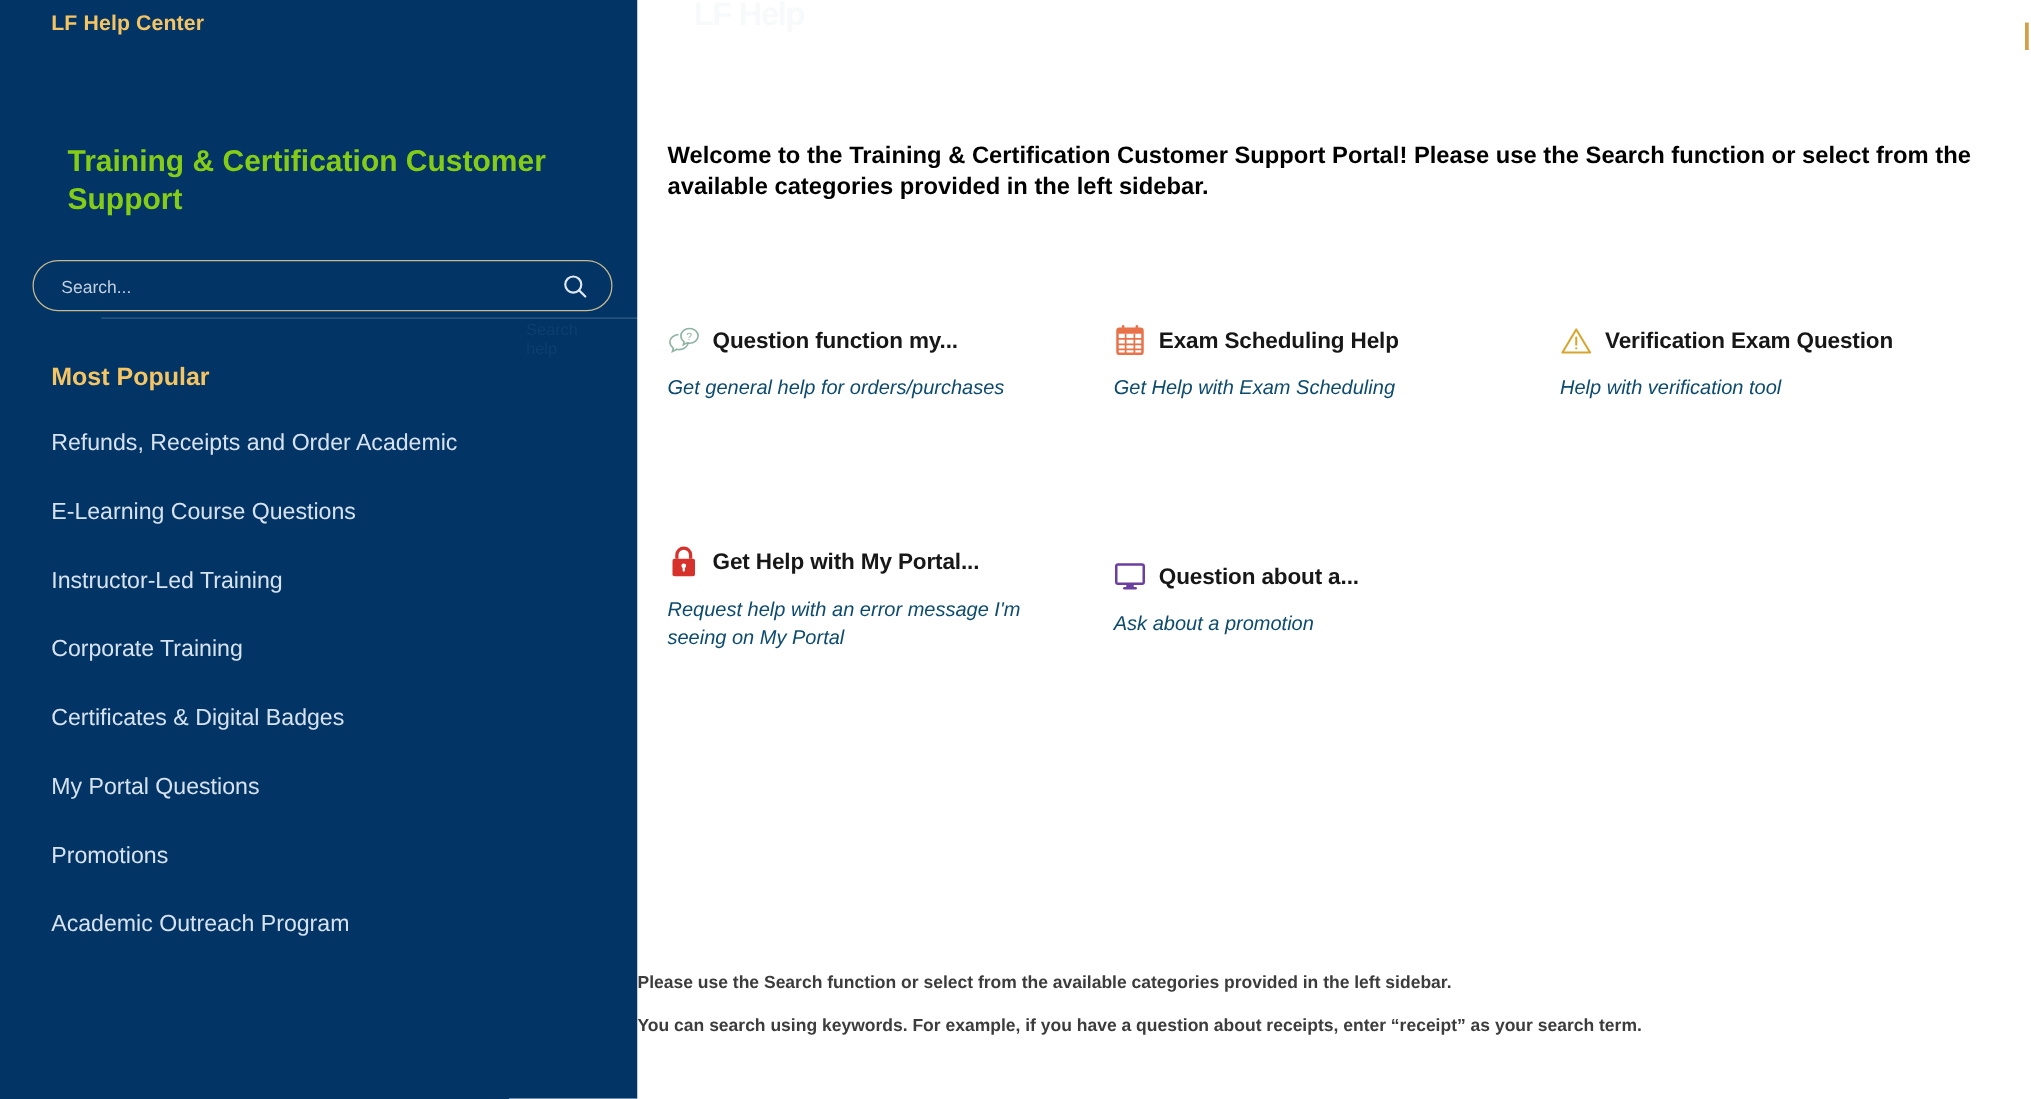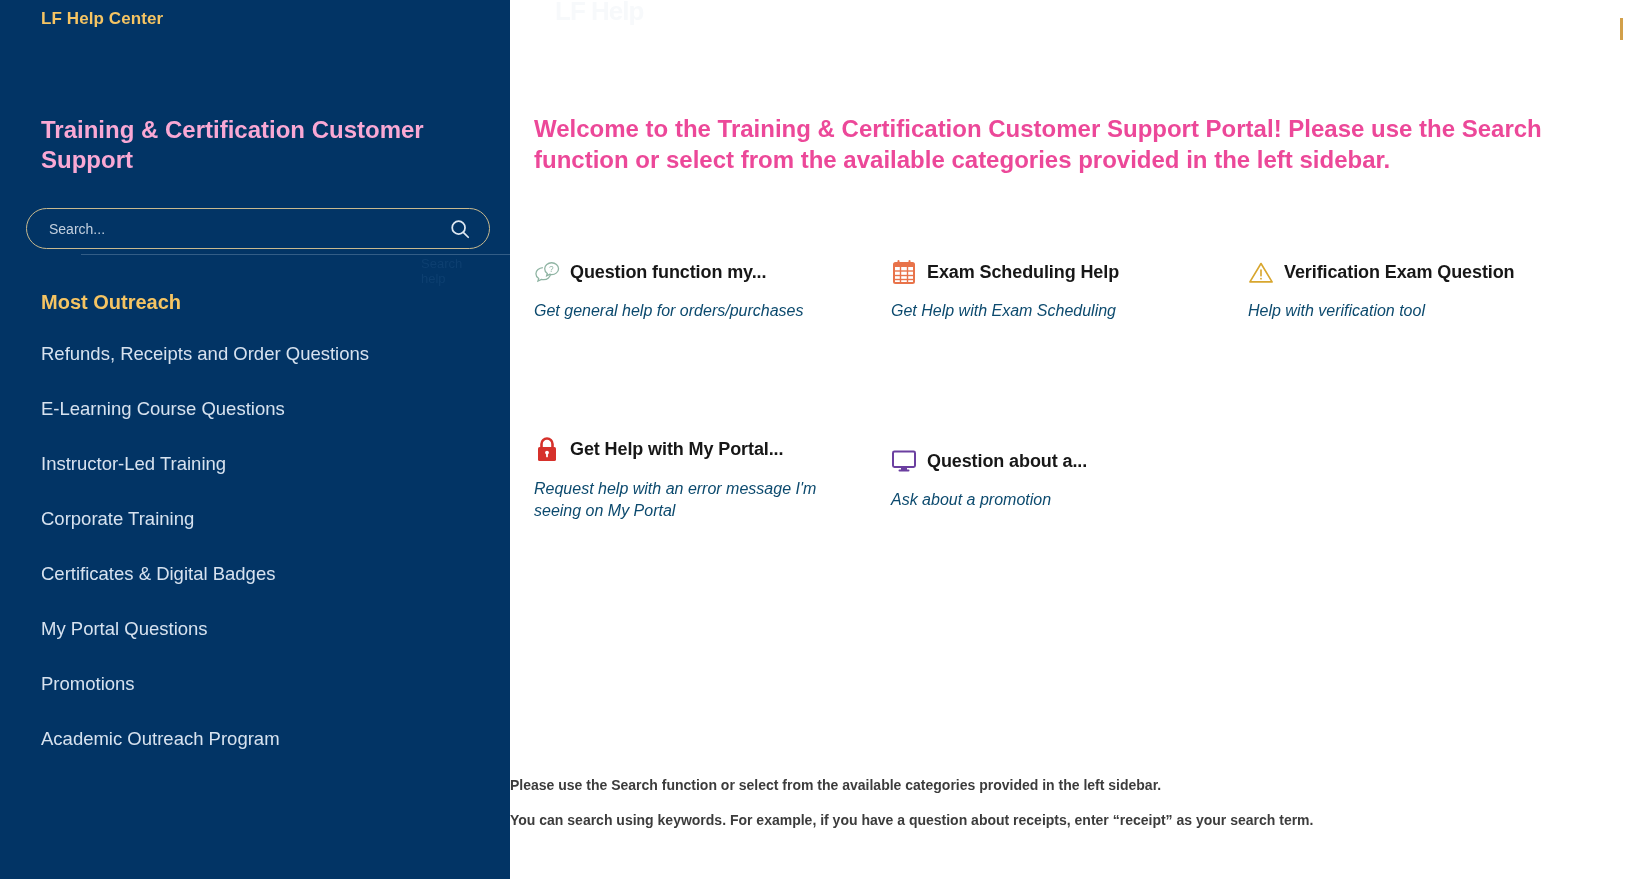--- a/index.html
+++ b/index.html
@@ -17,24 +17,24 @@
     background:#023465;
     position:relative;
     flex:0 0 510px;
   }
   .logo {
     position:absolute; left:41px; top:9px;
     font-size:17px; font-weight:bold;
     color:#f5c463; letter-spacing:.1px;
   }
   .sidebar-title {
-    position:absolute; left:41px; top:115px;
+    position:absolute; left:54px; top:115px;
     width:410px;
     font-size:24px; font-weight:bold; line-height:1.24;
-    color:#f9a8d4;
+    color:#84cc16;
   }
   .search-wrap { position:absolute; left:26px; top:208px; width:464px; }
   .search-box {
     position:relative;
     width:464px; height:41px;
     border:1px solid #c8b98e;
     border-radius:21px;
     background:transparent;
     display:flex; align-items:center;
   }
@@ -94,23 +94,23 @@
     user-select:none;
   }
   .gold-sliver {
     position:absolute; right:2px; top:18px;
     width:3px; height:22px;
     background:#d2a04a;
   }
   .welcome {
     position:absolute; left:24px; top:113px;
     width:1050px;
-    font-size:24px; font-weight:bold;
+    font-size:19px; font-weight:bold;
     line-height:1.31;
-    color:#ec4899;
+    color:#000000;
   }
 
   .cards {
     position:absolute; left:24px; top:255px;
     width:1080px;
   }
   .card-row { display:flex; }
   .card-row.row2 { margin-top:110px;align-items:center; }
   .card { width:357px; position:relative; }
   .card.last { width:auto; }
@@ -155,24 +155,24 @@
           <svg width="22" height="22" viewBox="0 0 24 24" fill="none" stroke="#dfe8f2" stroke-width="1.9">
             <circle cx="10.5" cy="10.5" r="7"></circle>
             <line x1="15.6" y1="15.6" x2="21" y2="21" stroke-linecap="round"></line>
           </svg>
         </span>
       </div>
       <div class="search-underline"></div>
       <div class="search-help">Search help</div>
     </div>
 
-    <h2 class="most-popular">Most Outreach</h2>
+    <h2 class="most-popular">Most Popular</h2>
 
     <nav class="nav-list">
-      <a class="nav-item">Refunds, Receipts and Order Questions</a>
+      <a class="nav-item">Refunds, Receipts and Order Academic</a>
       <a class="nav-item">E-Learning Course Questions</a>
       <a class="nav-item">Instructor-Led Training</a>
       <a class="nav-item">Corporate Training</a>
       <a class="nav-item">Certificates &amp; Digital Badges</a>
       <a class="nav-item">My Portal Questions</a>
       <a class="nav-item">Promotions</a>
       <a class="nav-item">Academic Outreach Program</a>
     </nav>
   </aside>
 

